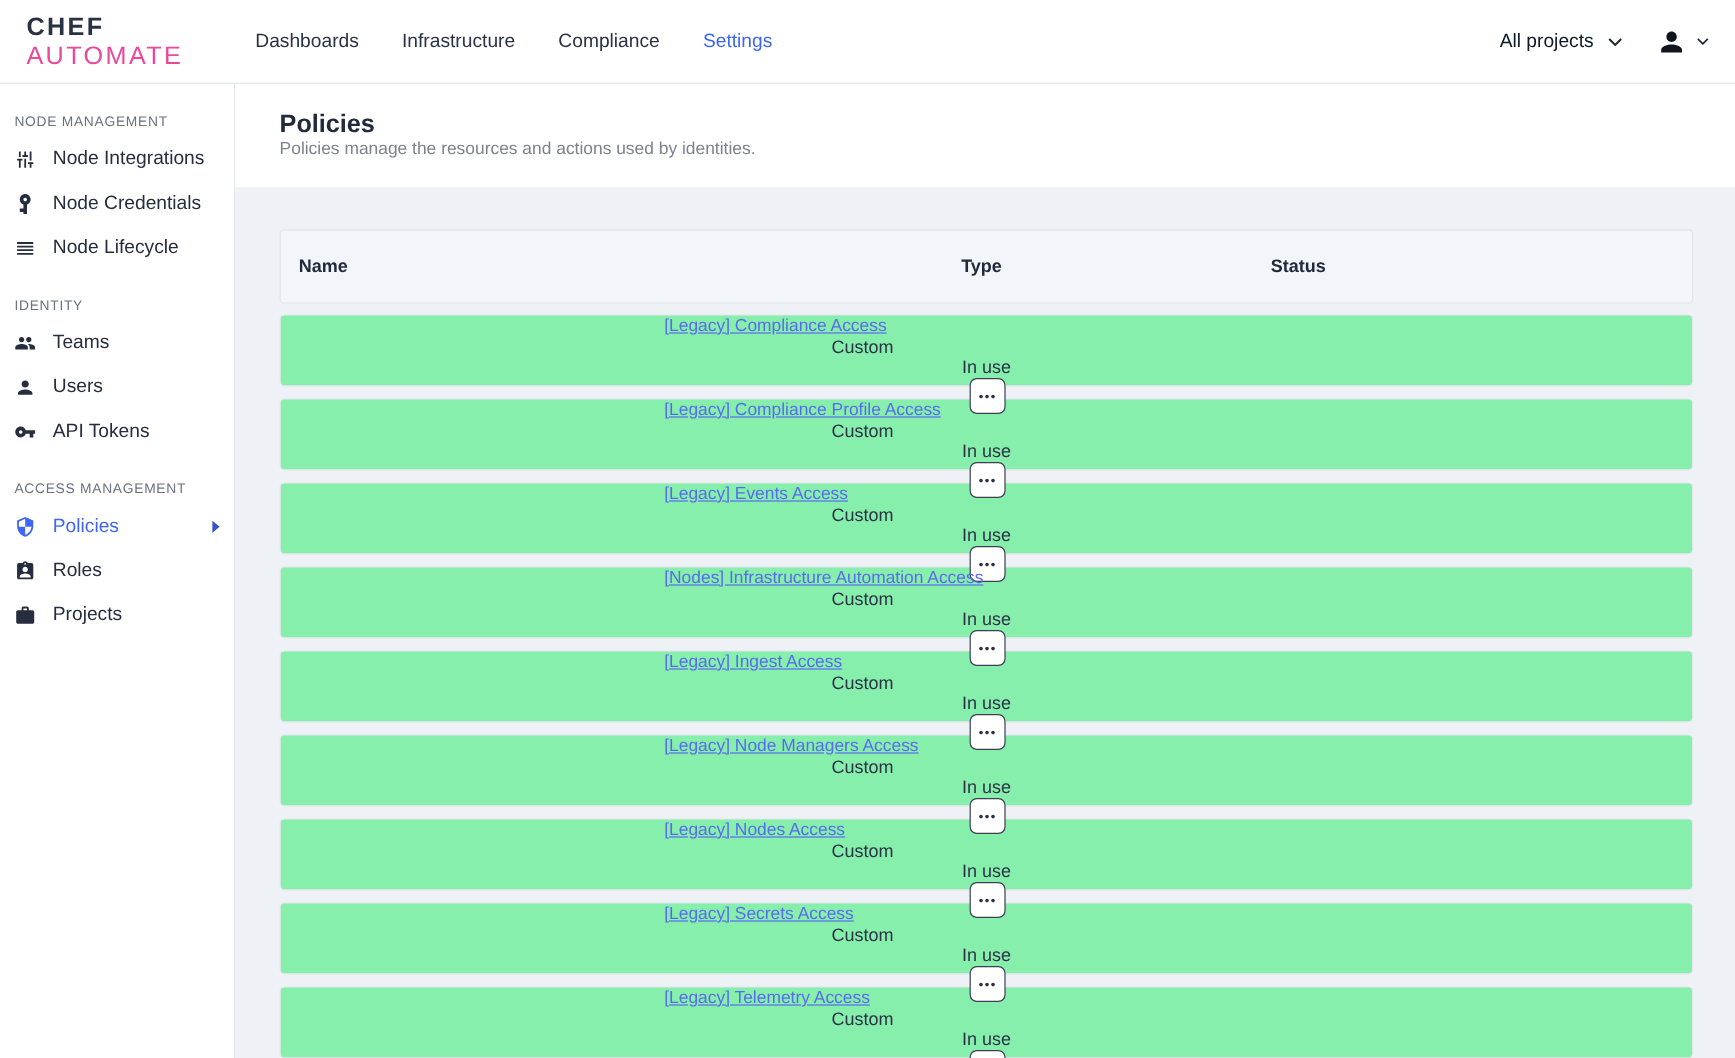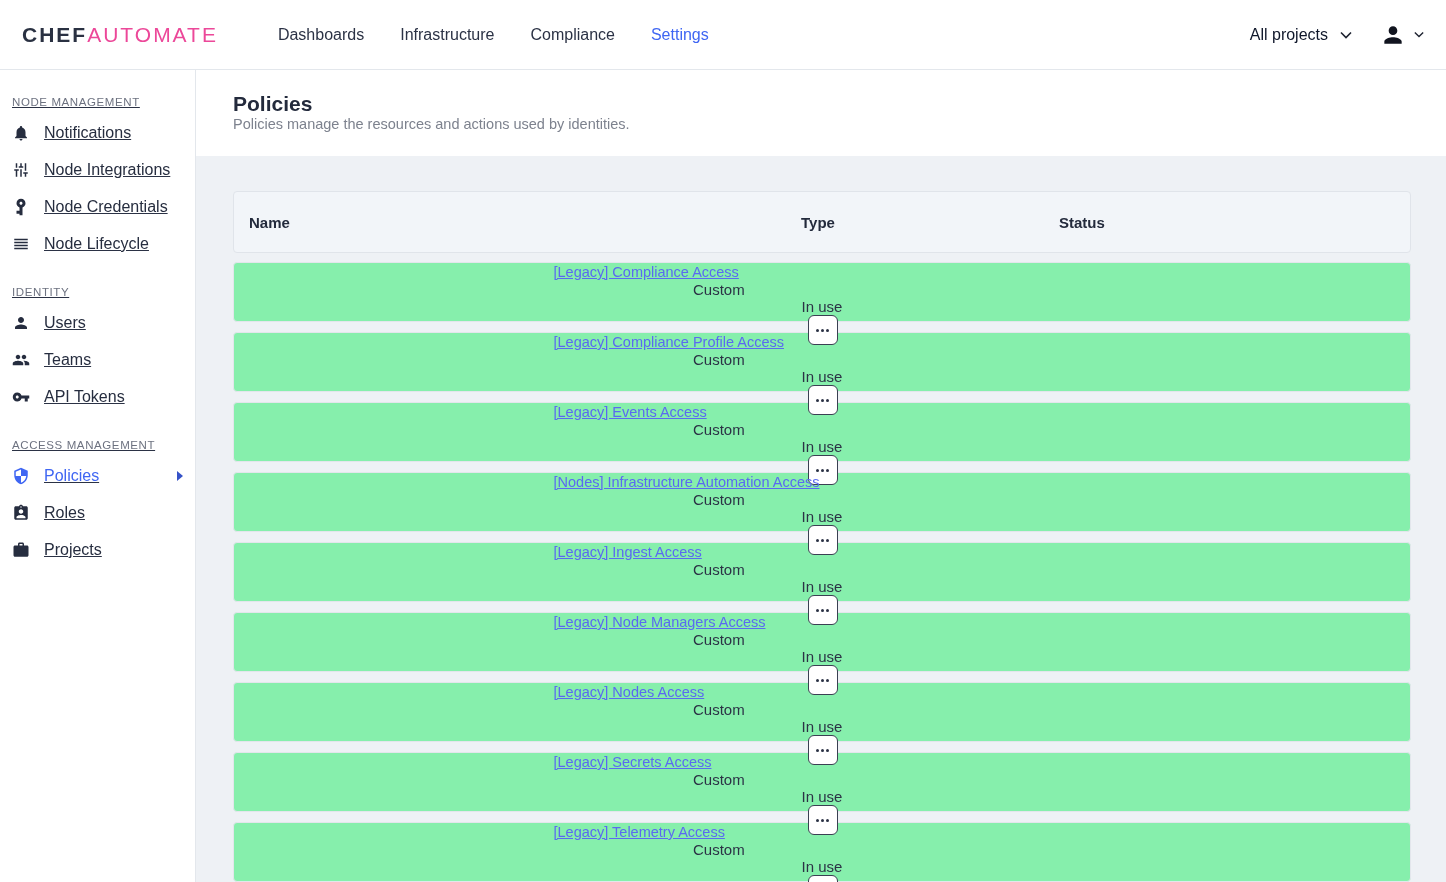--- a/index.html
+++ b/index.html
@@ -3,36 +3,36 @@
 <meta charset="utf-8">
 <style>
   * { margin:0; padding:0; box-sizing:border-box; }
   html,body { width:1446px; height:882px; background:#fff; overflow:hidden;
     font-family:"Liberation Sans", sans-serif; color:#2b3245; }
 
   
   .topnav { height:70px; background:#fff; border-bottom:1px solid #e3e7ec;
     display:flex; align-items:center; padding:0 22px; }
   .logo { display:flex; align-items:baseline; letter-spacing:2px;
-    font-size:21px; margin-right:60px; cursor:pointer; }
+    font-size:21px; margin-right:60px; cursor:pointer;flex-direction:column; }
   .logo .chef { font-weight:bold; color:#2a3142; }
   .logo .automate { color:#ec4899; font-weight:500; }
   .navlinks { display:flex; align-items:center; gap:36px; font-size:16px; }
   .navlink { color:#2b3245; cursor:pointer; }
   .navlink.active { color:#3f66f3; }
   .topnav-right { margin-left:auto; display:flex; align-items:center; gap:28px; }
   .projects { display:flex; align-items:center; gap:12px; font-size:16px;
     font-weight:normal; color:#0f172a; cursor:pointer; }
   .avatar-wrap { display:flex; align-items:center; gap:8px; cursor:pointer; }
   .chev { width:12px; height:8px; }
 
   
   .shell { display:flex; height:812px; }
   .sidebar { width:196px; background:#fff; border-right:1px solid #e3e7ec;
-    padding-top:16px; flex-shrink:0;text-decoration:underline; }
+    padding-top:16px; flex-shrink:0; }
   .side-section-title { font-size:11.5px; letter-spacing:0.6px; color:#6d7280;
     padding:10px 12px 6px 12px; font-weight:400; }
   .side-item { display:flex; align-items:center; height:37px; padding:0 12px;
     font-size:16px; color:#262d3f; cursor:pointer; position:relative; }
   .side-item .ic { width:18px; height:18px; margin-right:14px; flex-shrink:0;
     display:flex; align-items:center; justify-content:center; }
   .side-item .ic svg { width:18px; height:18px; fill:#262d3f; }
   .side-item.active { color:#3f66f3; }
   .side-item.active .ic svg { fill:#3f66f3; }
   .side-item .expand { margin-left:auto; width:0; height:0;
@@ -95,28 +95,20 @@
     </div>
   </div>
 </div>
 
 <div class="shell">
 
   <div class="sidebar">
 
     <div class="side-section-title">NODE MANAGEMENT</div>
     <div class="side-item">
-      <span class="ic">
-        <svg viewBox="0 0 24 24">
-            <path d="M12 22c1.1 0 2-.9 2-2h-4c0 1.1.9 2 2 2zm6-6v-5c0-3.07-1.63-5.64-4.5-6.32V4c0-.83-.67-1.5-1.5-1.5s-1.5.67-1.5 1.5v.68C7.64 5.36 6 7.92 6 11v5l-2 2v1h16v-1l-2-2z"></path>
-          </svg>
-      </span>
-      <span>Notifications</span>
-    </div>
-    <div class="side-item">
       <span class="ic rot90">
         <svg viewBox="0 0 24 24">
             <path d="M3 17v2h6v-2H3zM3 5v2h10V5H3zm10 16v-2h8v-2h-8v-2h-2v6h2zM7 9v2H3v2h4v2h2V9H7zm14 4v-2H11v2h10zm-6-4h2V7h4V5h-4V3h-2v6z"></path>
           </svg>
       </span>
       <span>Node Integrations</span>
     </div>
     <div class="side-item">
       <span class="ic rot90">
         <svg viewBox="0 0 24 24">
@@ -131,32 +123,32 @@
             <path d="M3 15h18v-2H3v2zm0 4h18v-2H3v2zm0-8h18V9H3v2zm0-6v2h18V5H3z"></path>
           </svg>
       </span>
       <span>Node Lifecycle</span>
     </div>
 
     <div class="side-section-title" style="margin-top:14px;">IDENTITY</div>
     <div class="side-item">
       <span class="ic">
         <svg viewBox="0 0 24 24">
+            <path d="M16 11c1.66 0 2.99-1.34 2.99-3S17.66 5 16 5c-1.66 0-3 1.34-3 3s1.34 3 3 3zm-8 0c1.66 0 2.99-1.34 2.99-3S9.66 5 8 5C6.34 5 5 6.34 5 8s1.34 3 3 3zm0 2c-2.33 0-7 1.17-7 3.5V19h14v-2.5c0-2.33-4.67-3.5-7-3.5zm8 0c-.29 0-.62.02-.97.05 1.16.84 1.97 1.97 1.97 3.45V19h6v-2.5c0-2.33-4.67-3.5-7-3.5z"></path>
+          </svg>
+      </span>
+      <span>Teams</span>
+    </div>
+    <div class="side-item">
+      <span class="ic">
+        <svg viewBox="0 0 24 24">
             <path d="M12 12c2.21 0 4-1.79 4-4s-1.79-4-4-4-4 1.79-4 4 1.79 4 4 4zm0 2c-2.67 0-8 1.34-8 4v2h16v-2c0-2.66-5.33-4-8-4z"></path>
           </svg>
       </span>
       <span>Users</span>
-    </div>
-    <div class="side-item">
-      <span class="ic">
-        <svg viewBox="0 0 24 24">
-            <path d="M16 11c1.66 0 2.99-1.34 2.99-3S17.66 5 16 5c-1.66 0-3 1.34-3 3s1.34 3 3 3zm-8 0c1.66 0 2.99-1.34 2.99-3S9.66 5 8 5C6.34 5 5 6.34 5 8s1.34 3 3 3zm0 2c-2.33 0-7 1.17-7 3.5V19h14v-2.5c0-2.33-4.67-3.5-7-3.5zm8 0c-.29 0-.62.02-.97.05 1.16.84 1.97 1.97 1.97 3.45V19h6v-2.5c0-2.33-4.67-3.5-7-3.5z"></path>
-          </svg>
-      </span>
-      <span>Teams</span>
     </div>
     <div class="side-item">
       <span class="ic">
         <svg viewBox="0 0 24 24">
             <path d="M12.65 10C11.83 7.67 9.61 6 7 6c-3.31 0-6 2.69-6 6s2.69 6 6 6c2.61 0 4.83-1.67 5.65-4H17v4h4v-4h2v-4H12.65zM7 14c-1.1 0-2-.9-2-2s.9-2 2-2 2 .9 2 2-.9 2-2 2z"></path>
           </svg>
       </span>
       <span>API Tokens</span>
     </div>
 

